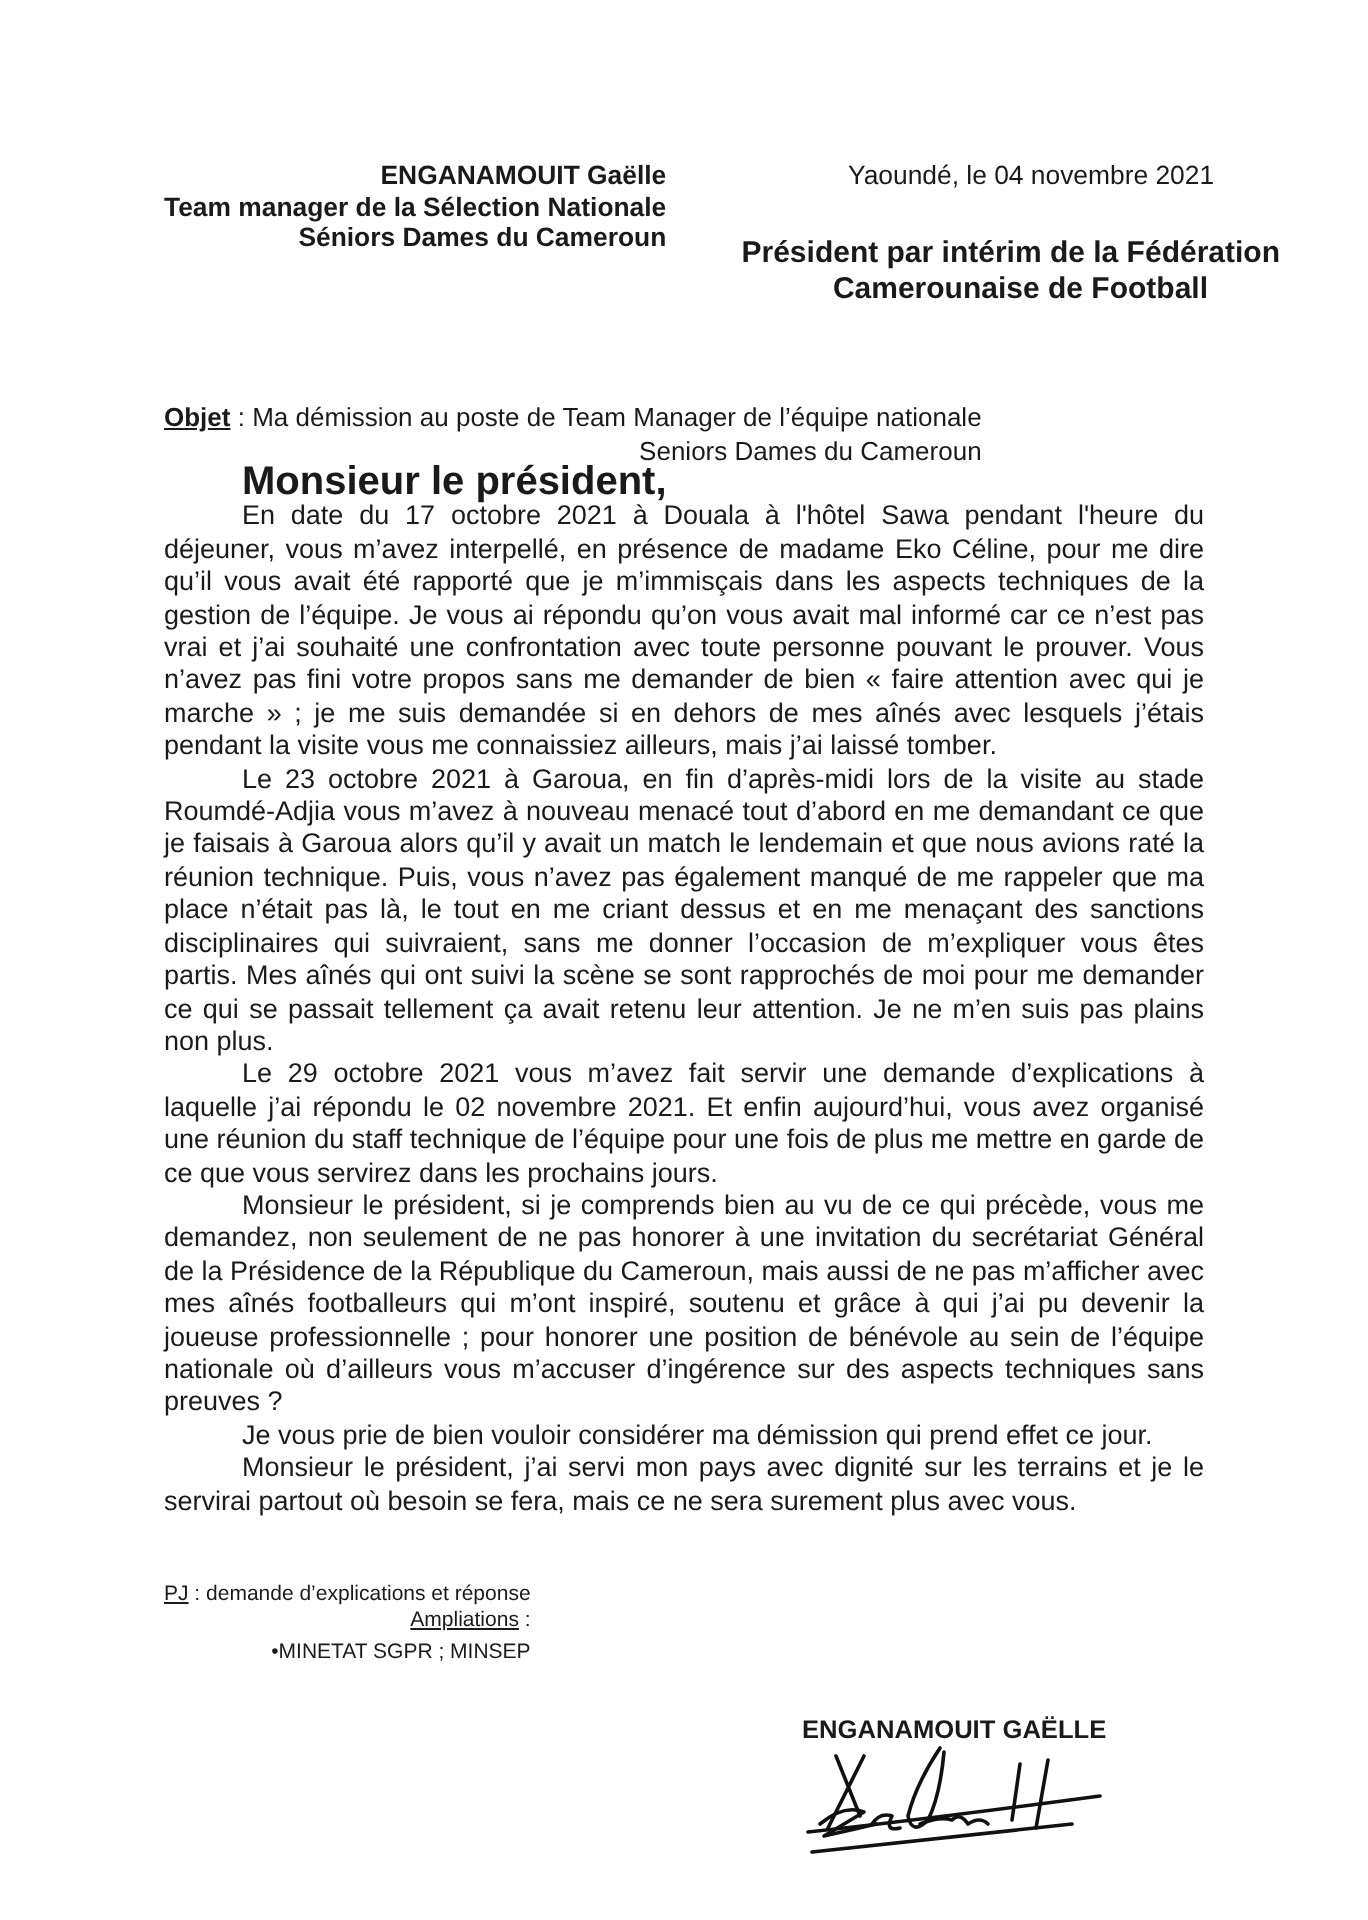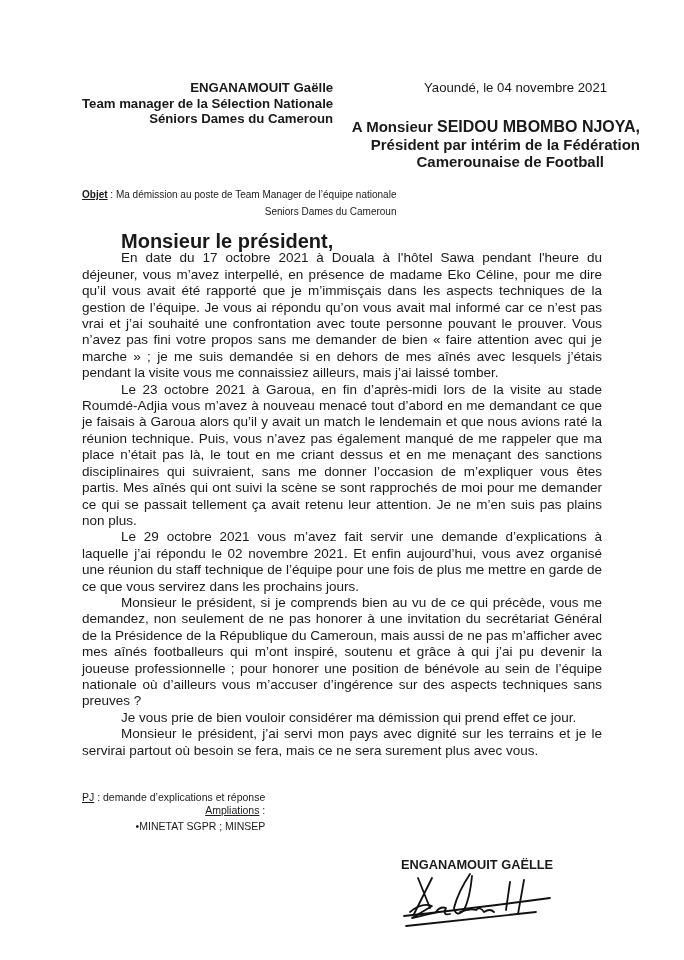--- a/index.html
+++ b/index.html
@@ -4,21 +4,21 @@
 <style>
   html, body { margin: 0; padding: 0; background: #ffffff; }
   body { width: 684px; height: 960px; position: relative; overflow: hidden;
          font-family: "Liberation Sans", sans-serif; color: #1a1a1a; }
   .abs { position: absolute; text-align: right; }
   .sender { left: 82px; top: 80px; font-weight: bold; font-size: 13.2px; line-height: 15.5px; }
   .date { left: 424px; top: 80px; font-size: 13.2px; line-height: 15.5px; }
   .recipient { left: 300px; top: 118px; width: 340px; text-align: right; font-weight: bold; font-size: 15px; line-height: 17.5px; }
   .recipient .l3 { text-align: right; padding-left: 0; display: block; margin-right: 36px; }
   .recipient .name { font-size: 16px; }
-  .objet { left: 82px; top: 187px; font-size: 10px; line-height: 16.5px; }
+  .objet { left: 82px; top: 201px; font-size: 13px; line-height: 16.5px; }
   .objet .lbl { font-weight: bold; text-decoration: underline; }
   .objet .l2 { padding-left: 50px; display: block; }
   .body { left: 82px; top: 233px; width: 520px; font-size: 13.5px; line-height: 16.4px; text-align: justify; }
   .body .salutation { font-weight: bold; padding-left: 39px; font-size: 20px; margin-bottom: 1px; }
   .body p { margin: 0; text-indent: 39px; }
   .annex { left: 82px; top: 791px; font-size: 10.5px; line-height: 13px; font-weight: normal; }
   .annex .u { text-decoration: underline; }
   .annex .item { padding-left: 20px; margin-top: 3px; }
   .annex .bullet { display: inline-block; width: 26px; }
   .signame { left: 401px; top: 857px; font-weight: bold; font-size: 12.8px; }
@@ -29,21 +29,20 @@
 
 <div class="abs sender">
   <div>ENGANAMOUIT Gaëlle</div>
   <div>Team manager de la Sélection Nationale</div>
   <div>Séniors Dames du Cameroun</div>
 </div>
 
 <div class="abs date">Yaoundé, le 04 novembre 2021</div>
 
 <div class="abs recipient">
-  <div><span>A Monsieur </span><span class="name">SEIDOU MBOMBO NJOYA,</span></div>
   <div>Président par intérim de la Fédération</div>
   <span class="l3">Camerounaise de Football</span>
 </div>
 
 <div class="abs objet">
   <span class="lbl">Objet</span><span> : </span><span>Ma démission au poste de Team Manager de l’équipe nationale</span>
   <span class="l2">Seniors Dames du Cameroun</span>
 </div>
 
 <div class="abs body">

